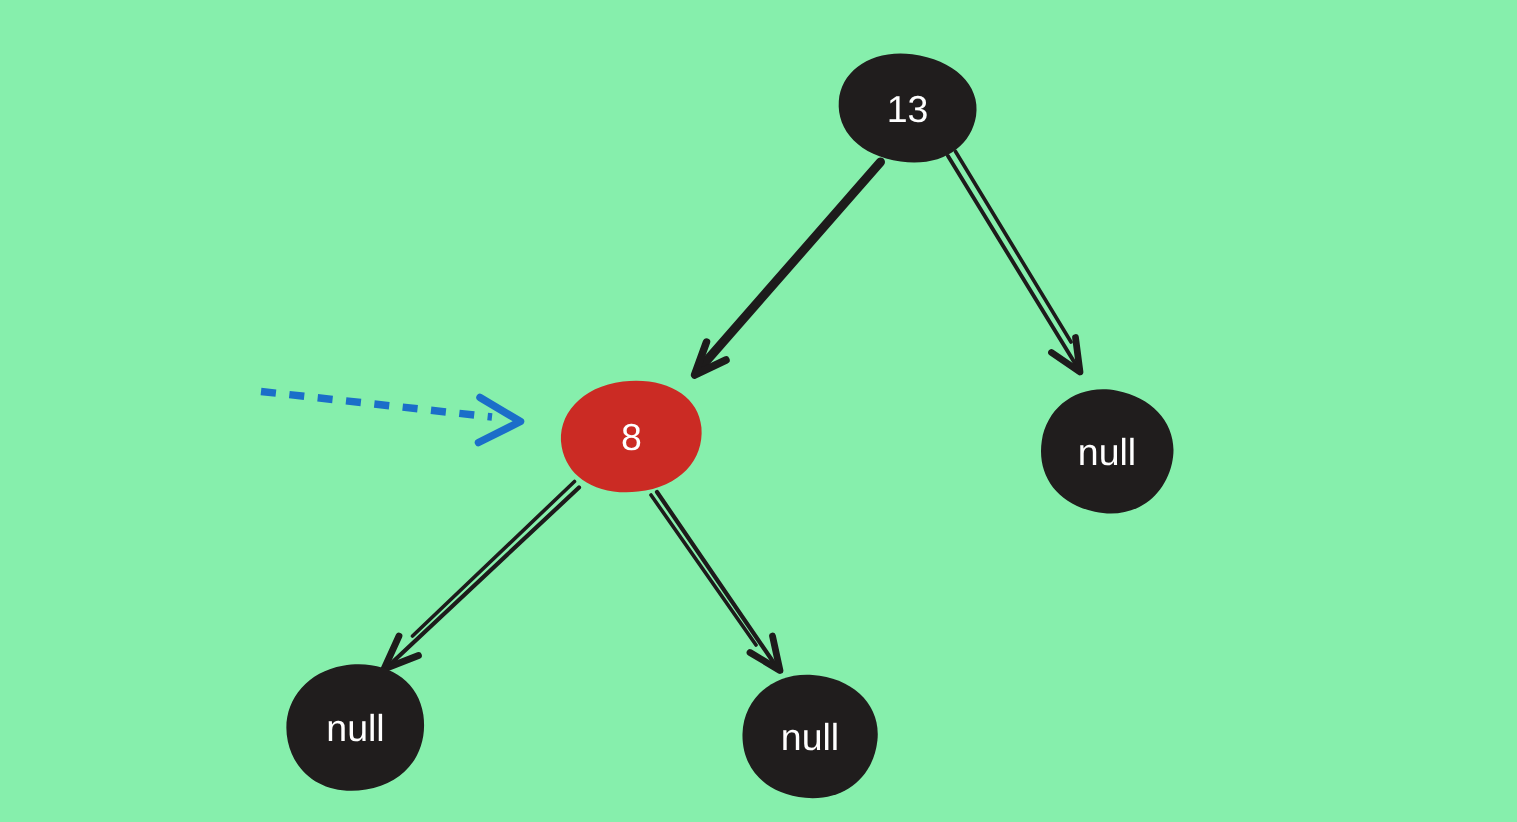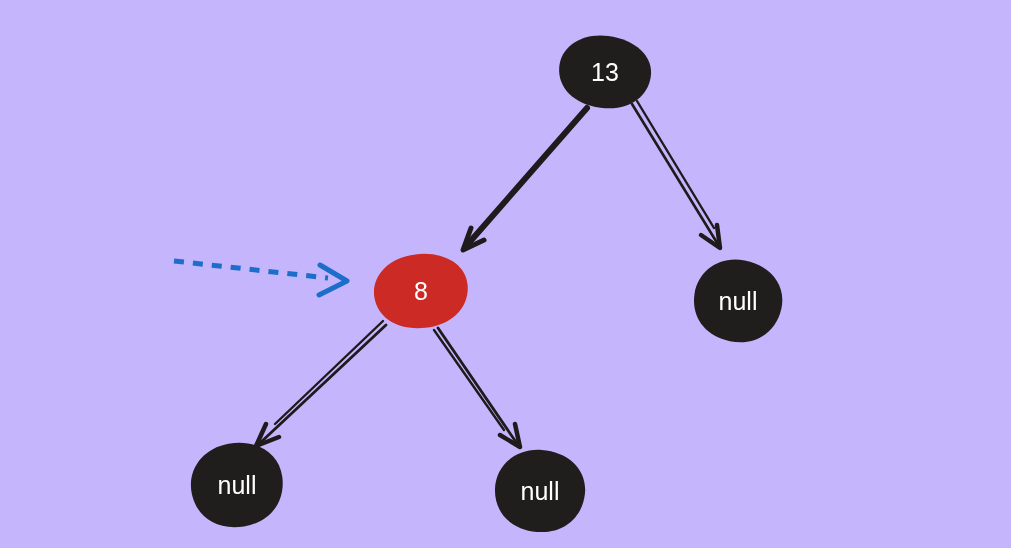--- a/index.html
+++ b/index.html
@@ -4,21 +4,21 @@
 <style>
   html, body {
     margin: 0;
     padding: 0;
     background: #ffffff;
   }
   .canvas {
     position: relative;
     width: 1011px;
     height: 548px;
-    background: #c4b5fd;
+    background: #86efac;
     overflow: hidden;
   }
   svg { display: block; }
   .node-label {
     font-family: "Liberation Sans", "DejaVu Sans", sans-serif;
     font-size: 25px;
     text-anchor: middle;
   }
   .edge-line { fill: none; }
   .arrow-head { fill: none; }

